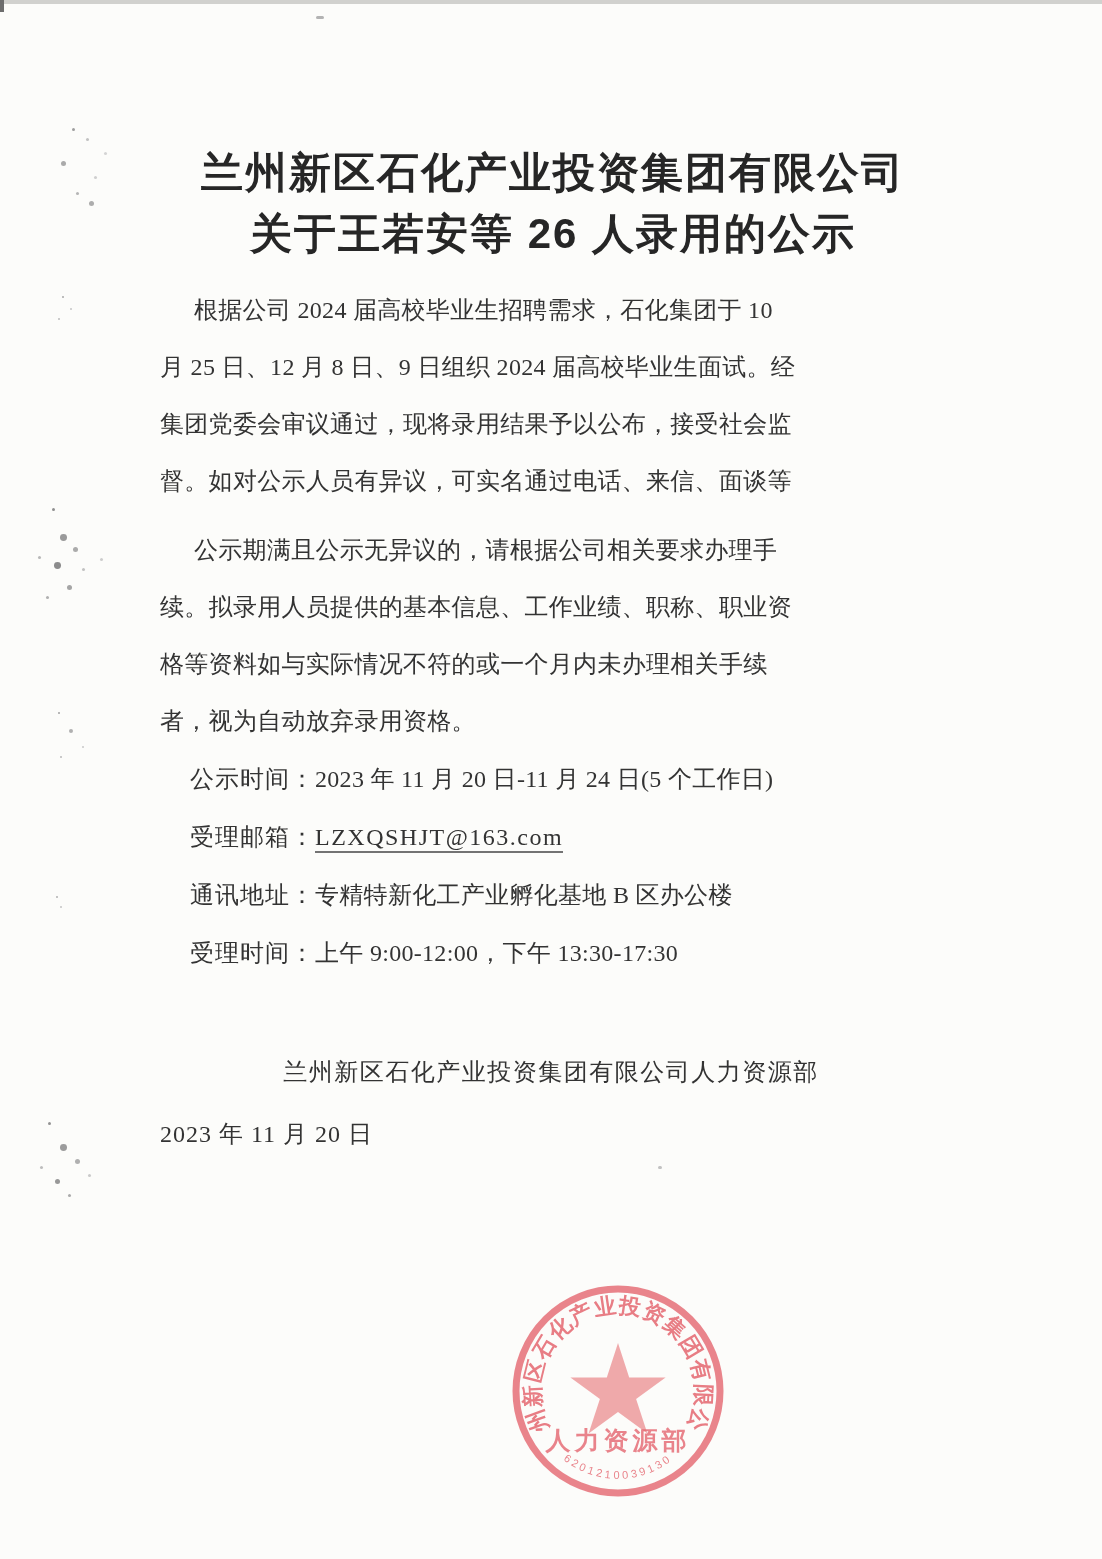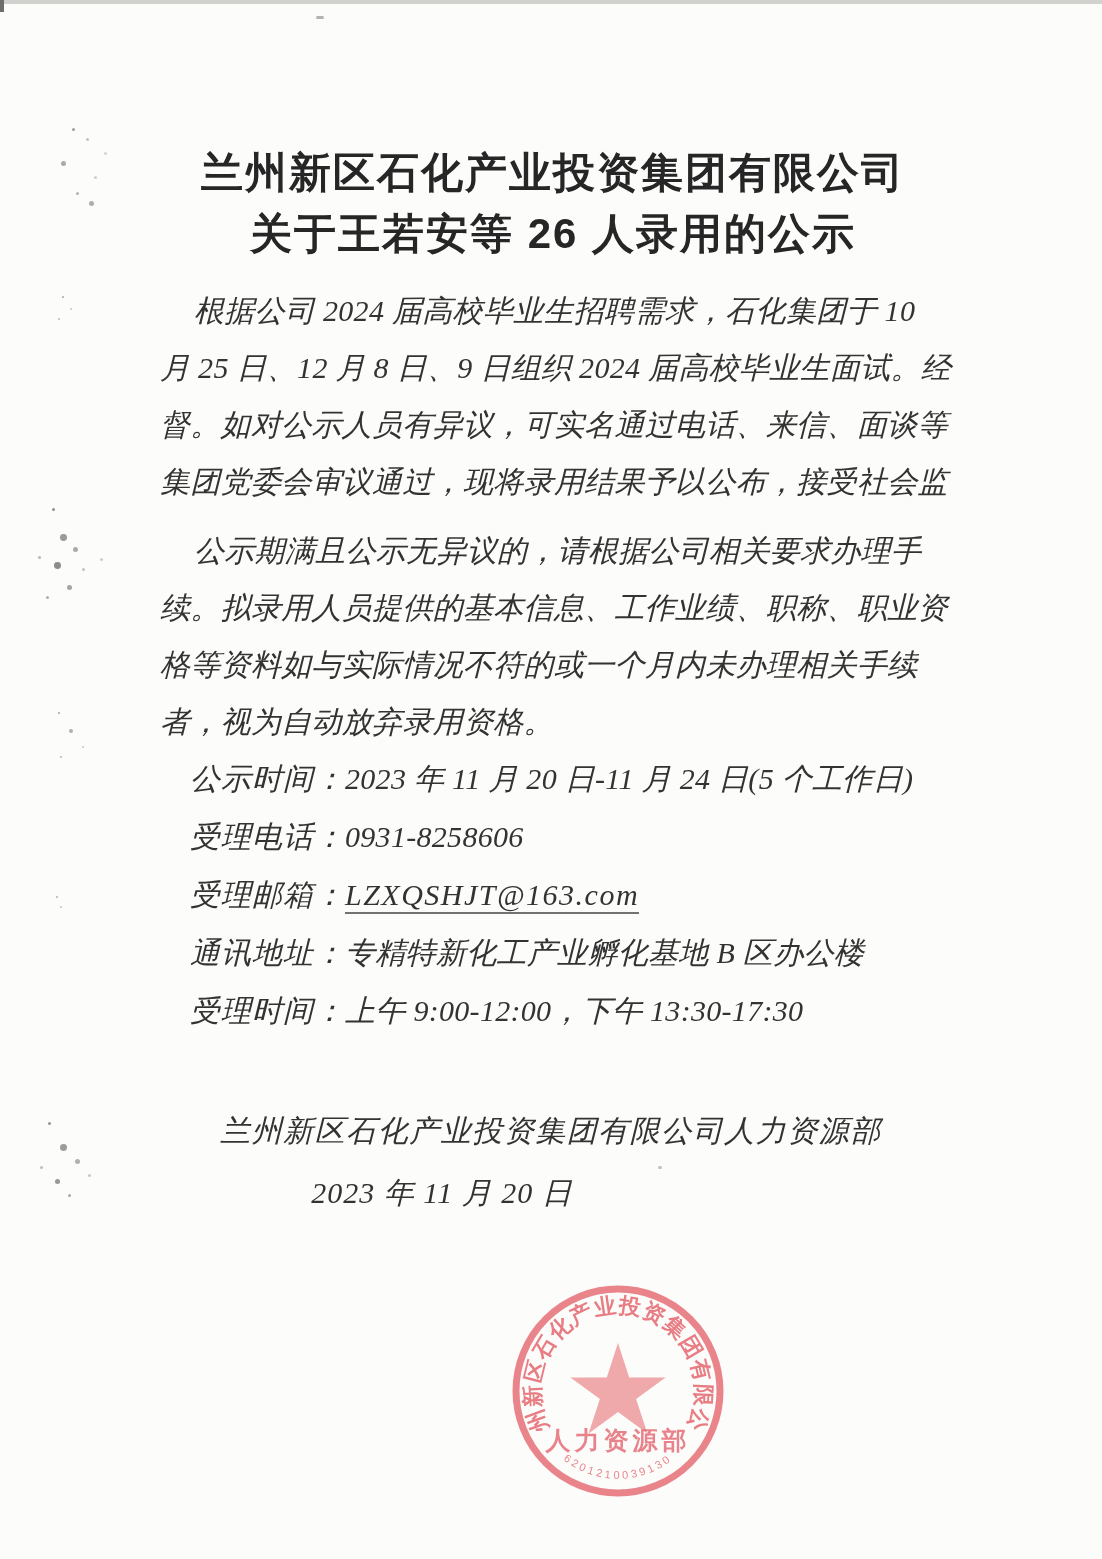--- a/index.html
+++ b/index.html
@@ -12,34 +12,34 @@
   
   .top-edge{position:absolute;top:0;left:0;width:1102px;height:4px;background:#c9c9c6;opacity:.85;}
   .corner-mark{position:absolute;top:0;left:0;width:4px;height:12px;background:#6d6d6d;}
 
   .doc{position:absolute;left:160px;top:0;width:786px;}
 
   .title{margin:142px 0 0;text-align:center;
     font-family:"Liberation Sans","DejaVu Sans",sans-serif;
     font-weight:700;font-size:42px;line-height:61px;letter-spacing:2px;color:#262626;}
 
-  .bline{font-size:30px;line-height:57px;letter-spacing:.3px;white-space:nowrap;font-style:italic;}
+  .bline{font-size:24px;line-height:57px;letter-spacing:.3px;white-space:nowrap;}
   .para1{margin-top:18px;}
   .para2{margin-top:12px;}
   .indent{text-indent:34px;}
 
   .info{margin-top:0;}
   .info .bline{line-height:58px;padding-left:30px;}
   .ilabel{letter-spacing:1px;}
   .email{border-bottom:2px solid #737373;padding-bottom:1px;letter-spacing:1.5px;}
 
   .attachment{margin-top:58px;padding-left:24px;}
 
   .sig-org{margin-top:62px;text-align:center;padding-right:4px;letter-spacing:1.5px;}
-  .sig-date{margin-top:5px;text-align:center;padding-right:222px;letter-spacing:1px;}
+  .sig-date{margin-top:5px;text-align:left;padding-right:222px;letter-spacing:1px;}
 
   .stamp{position:absolute;left:508px;top:1281px;width:220px;height:220px;
     mix-blend-mode:multiply;opacity:.88;}
 
   .noise{position:absolute;border-radius:50%;}
   .n1{left:72px;top:128px;width:3px;height:3px;background:#9e9e9e;
       box-shadow:14px 10px 0 #c2c2c2,-10px 34px 0 1px #aaa,22px 48px 0 #cfcfcf,4px 64px 0 #b5b5b5,32px 24px 0 #d4d4d4,18px 74px 0 1px #adadad;}
   .n2{left:62px;top:296px;width:2px;height:2px;background:#a8a8a8;
       box-shadow:8px 12px 0 #c6c6c6,-4px 22px 0 #bdbdbd;}
   .n3{left:52px;top:508px;width:3px;height:3px;background:#8f8f8f;
@@ -61,37 +61,34 @@
 <div class="doc">
 
   <h1 class="title">
     <div>兰州新区石化产业投资集团有限公司</div>
     <div>关于王若安等 26 人录用的公示</div>
   </h1>
 
   <div class="para1">
     <div class="bline indent">根据公司 2024 届高校毕业生招聘需求，石化集团于 10</div>
     <div class="bline">月 25 日、12 月 8 日、9 日组织 2024 届高校毕业生面试。经</div>
+    <div class="bline">集团党委会审议通过，现将录用结果予以公布，接受社会监</div>
     <div class="bline">督。如对公示人员有异议，可实名通过电话、来信、面谈等</div>
-    <div class="bline">集团党委会审议通过，现将录用结果予以公布，接受社会监</div>
   </div>
 
   <div class="para2">
     <div class="bline indent">公示期满且公示无异议的，请根据公司相关要求办理手</div>
     <div class="bline">续。拟录用人员提供的基本信息、工作业绩、职称、职业资</div>
     <div class="bline">格等资料如与实际情况不符的或一个月内未办理相关手续</div>
     <div class="bline">者，视为自动放弃录用资格。</div>
   </div>
 
   <div class="info">
     <div class="bline">
       <span class="ilabel">公示时间：</span><span>2023 年 11 月 20 日-11 月 24 日(5 个工作日)</span>
-    </div>
-    <div class="bline">
-      <span class="ilabel">受理电话：</span><span>0931-8258606</span>
     </div>
     <div class="bline">
       <span class="ilabel">受理邮箱：</span><span class="email">LZXQSHJT@163.com</span>
     </div>
     <div class="bline">
       <span class="ilabel">通讯地址：</span><span>专精特新化工产业孵化基地 B 区办公楼</span>
     </div>
     <div class="bline">
       <span class="ilabel">受理时间：</span><span>上午 9:00-12:00，下午 13:30-17:30</span>
     </div>

